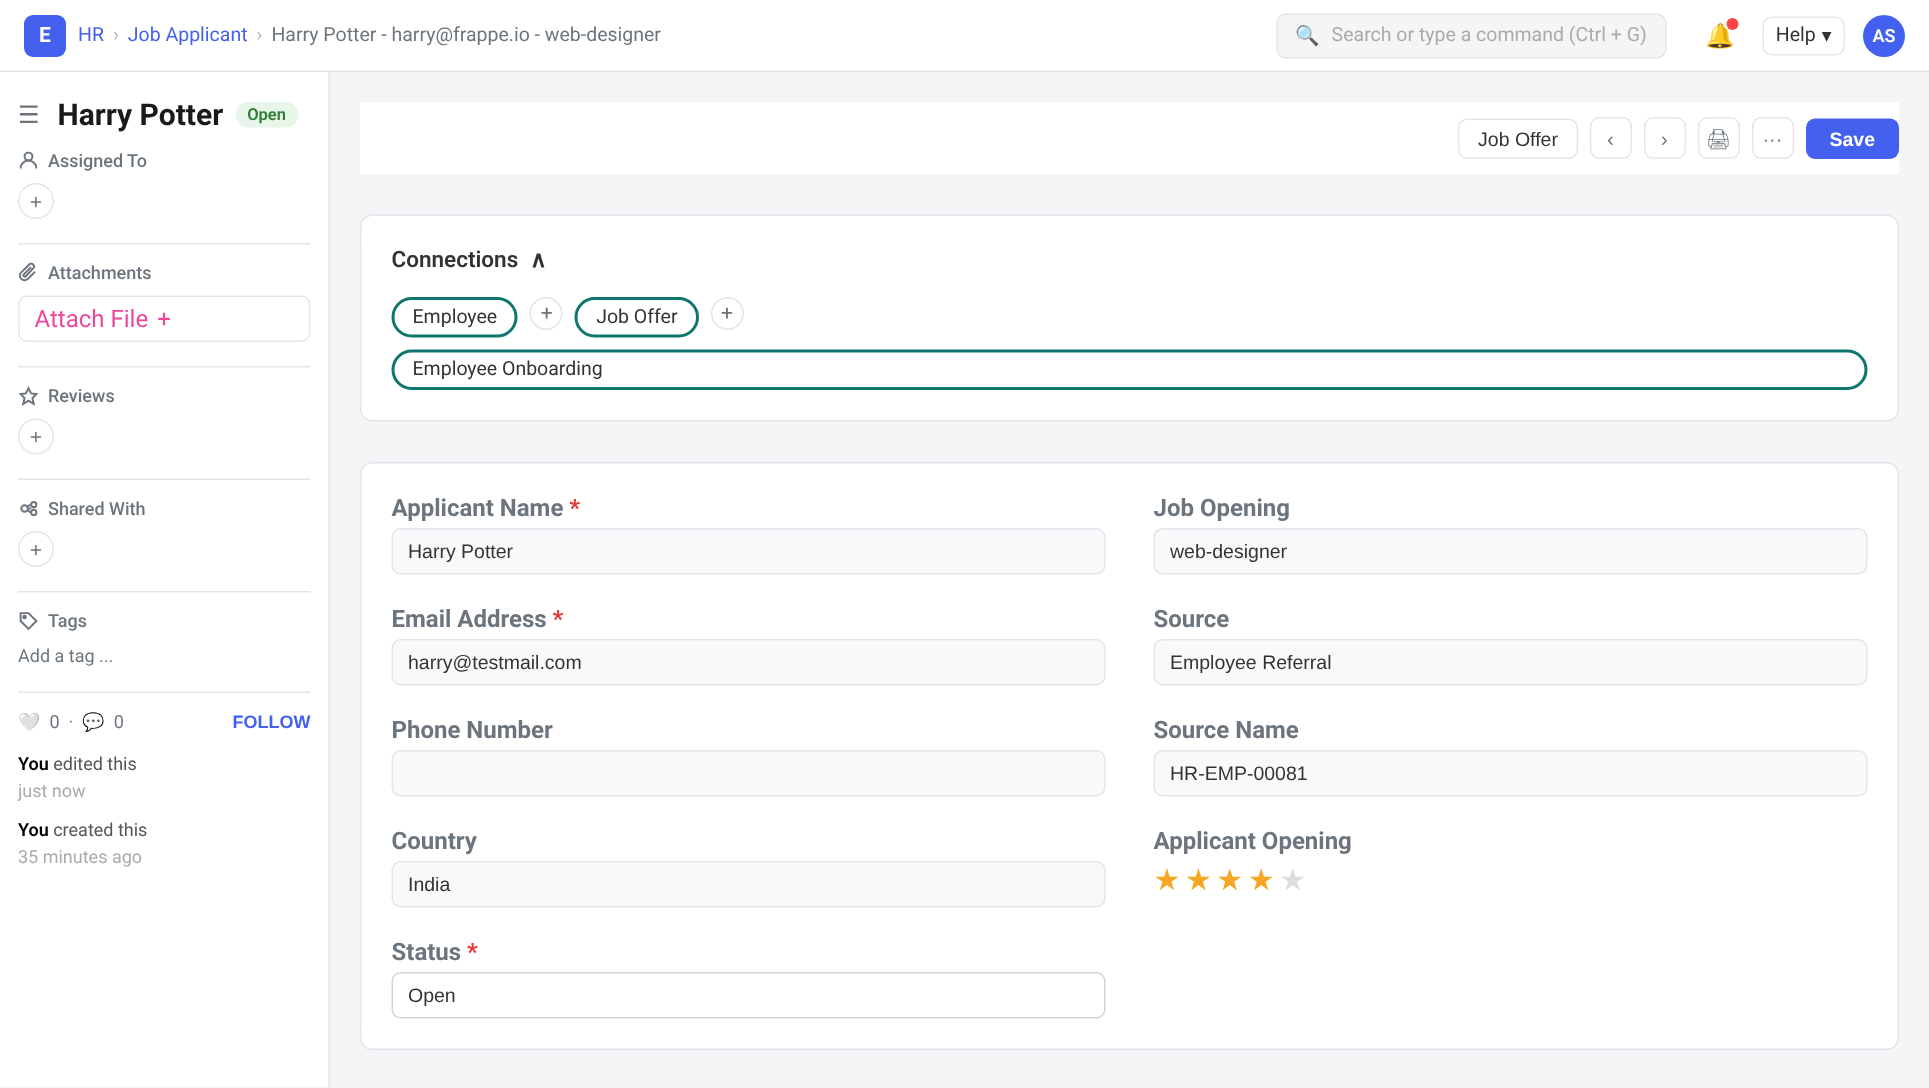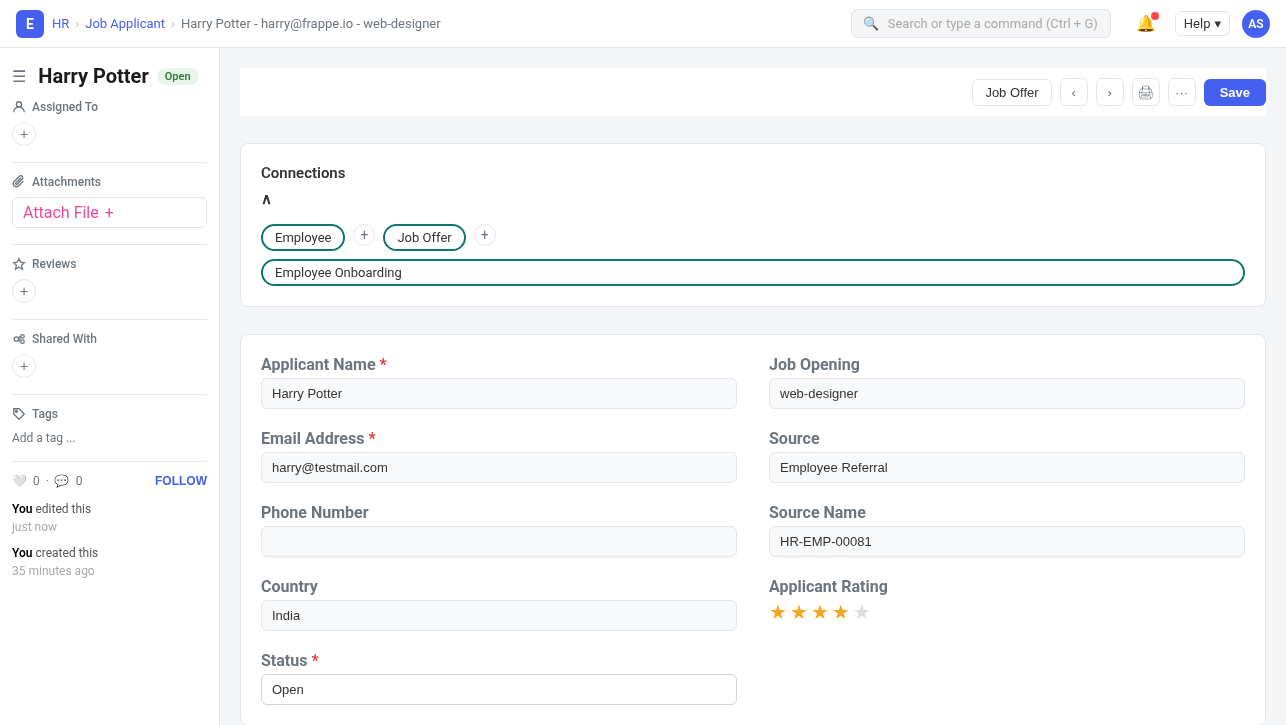--- a/index.html
+++ b/index.html
@@ -43,21 +43,21 @@
     .activity-row { display: flex; align-items: center; gap: 6px; font-size: 12px; color: #6c757d; }
     .follow-btn { margin-left: auto; font-size: 12px; color: #4361ee; font-weight: 600; cursor: pointer; background: none; border: none; }
     .activity-log { margin-top: 12px; font-size: 12px; color: #555; line-height: 1.5; }
     .activity-log .you { font-weight: 600; color: #000000; }
 
     
     .main { flex: 1; overflow-y: auto; padding: 20px; display: flex; flex-direction: column; gap: 27px; }
 
     
     .card { background: #fff; border: 1px solid #e2e6ea; border-radius: 8px; padding: 20px; }
-    .card-header { display: flex; align-items: flex-start; gap: 8px; font-size: 15px; font-weight: 600; color: #333; margin-bottom: 16px; cursor: pointer; flex-direction: column; }
+    .card-header { display: flex; align-items: flex-start; gap: 8px; font-size: 15px; font-weight: 600; color: #333; margin-bottom: 16px; cursor: pointer; }
     .connections-items { display: flex; flex-wrap: wrap; gap: 8px; }
     .connection-tag { display: flex; align-items: center; gap: 6px; border: 2px solid #0f766e; border-radius: 20px; padding: 4px 12px; font-size: 13px; color: #333; background: #fff; cursor: pointer; }
     .connection-tag-add { width: 22px; height: 22px; border: 1px solid #e2e6ea; border-radius: 50%; background: #fff; display: flex; align-items: center; justify-content: center; cursor: pointer; color: #6c757d; font-size: 14px; }
 
     
     .form-grid { display: grid; grid-template-columns: 1fr 1fr; gap: 20px 32px; }
     .form-group { display: flex; flex-direction: column; gap: 4px; }
     .form-label { font-size: 16px; color: #6c757d; font-weight: 700; }
     .required-star { color: #e53935; }
     .form-input { border: 1px solid #e2e6ea; border-radius: 6px; padding: 7px 10px; font-size: 13px; color: #333; background: #f8f9fa; width: 100%; }
@@ -274,21 +274,21 @@
           <label class="form-label">Source Name</label>
           <input class="form-input" type="text" value="HR-EMP-00081" style="">
         </div>
 
         <div class="form-group">
           <label class="form-label">Country</label>
           <input class="form-input" type="text" value="India" style="">
         </div>
 
         <div class="form-group">
-          <label class="form-label">Applicant Rating</label>
+          <label class="form-label">Applicant Opening</label>
           <div class="stars">
             <span class="star-filled">★</span>
             <span class="star-filled">★</span>
             <span class="star-filled">★</span>
             <span class="star-filled">★</span>
             <span class="star-empty">★</span>
           </div>
         </div>
 
         <div class="form-group">

